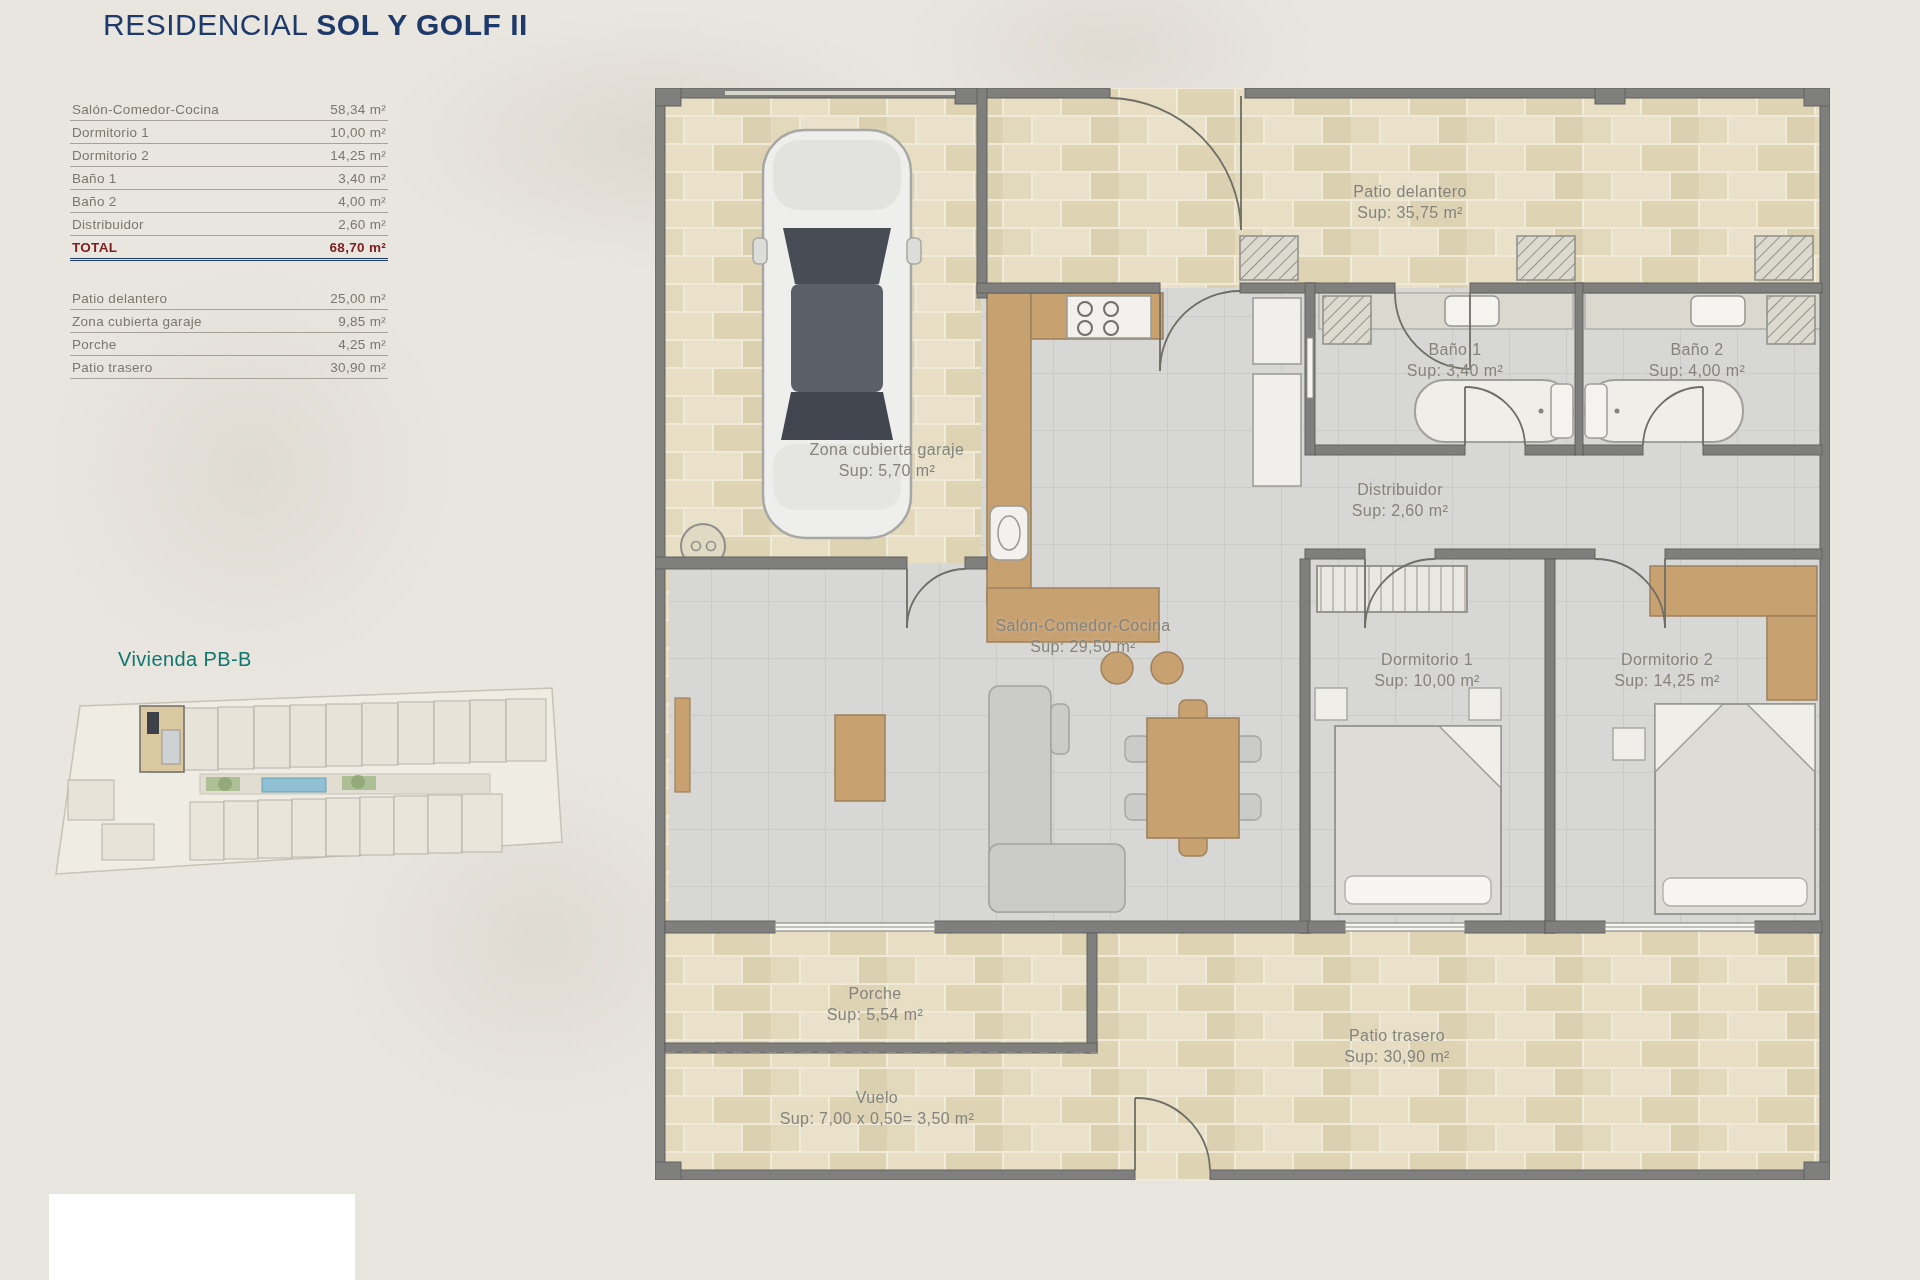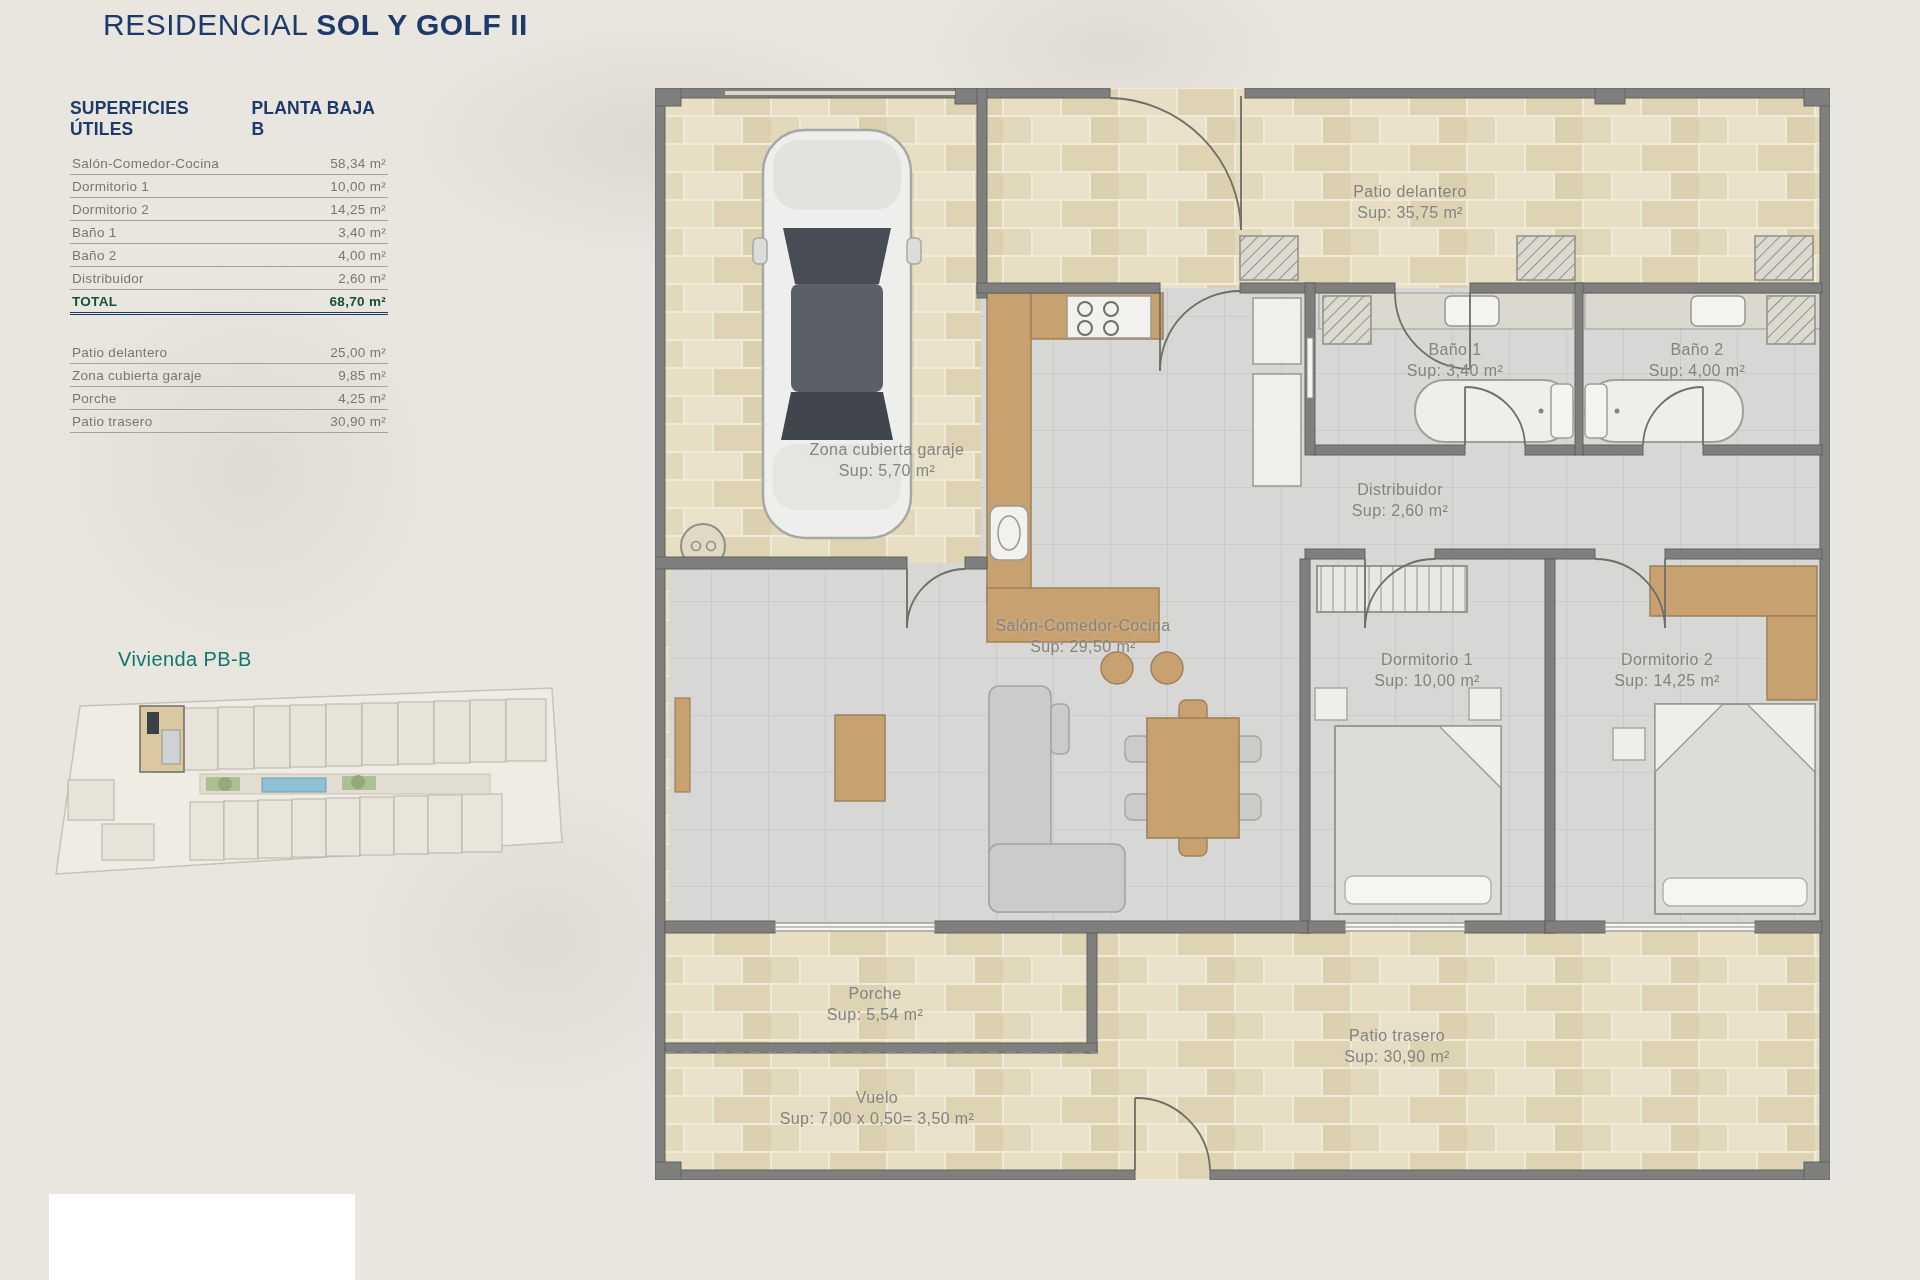--- a/index.html
+++ b/index.html
@@ -18,21 +18,21 @@
   
   .title{position:absolute;left:72px;top:8px;font-size:30px;letter-spacing:.5px;color:#1d3a6b;margin-left:31px;}
   .title .t-reg{font-weight:400;}
   .title .t-bold{font-weight:700;}
 
   .surface-table{position:absolute;left:70px;top:98px;width:318px;color:#1d3a6b;}
   .thead{display:flex;justify-content:space-between;font-weight:700;font-size:17.5px;margin-bottom:12px;letter-spacing:.2px;}
   .trow{display:flex;justify-content:space-between;align-items:flex-end;
         font-size:13.5px;color:#7b776e;padding:4px 2px 3px 2px;
         border-bottom:1px solid #a6a299;letter-spacing:.3px;}
-  .trow.total{color:#14532d;font-weight:700;border-bottom:3px double #1d3a6b;}
+  .trow.total{color:#7f1d1d;font-weight:700;border-bottom:3px double #1d3a6b;}
   .tgap{height:26px;}
 
   .vivienda-label{position:absolute;left:118px;top:648px;font-size:20px;color:#0f766e;font-weight:500;letter-spacing:.4px;}
 
   .siteplan{position:absolute;left:50px;top:672px;width:516px;height:210px;}
   .logo-box{position:absolute;left:49px;top:1194px;width:306px;height:86px;background:#ffffff;}
 
   
   .plan{position:absolute;left:655px;top:88px;width:1175px;height:1092px;}
   .plan svg{position:absolute;left:0;top:0;}
@@ -49,24 +49,20 @@
 <div class="blot blot2"></div>
 <div class="blot blot3"></div>
 <div class="blot blot4"></div>
 
 <div class="title">
   <span class="t-reg">RESIDENCIAL</span>
   <span class="t-bold">SOL Y GOLF II</span>
 </div>
 
 <div class="surface-table">
-  <div class="thead">
-    <span>SUPERFICIES ÚTILES</span>
-    <span>PLANTA BAJA B</span>
-  </div>
 
   <div class="trow">
     <span>Salón-Comedor-Cocina</span>
     <span>58,34 m²</span>
   </div>
   <div class="trow">
     <span>Dormitorio 1</span>
     <span>10,00 m²</span>
   </div>
   <div class="trow">

